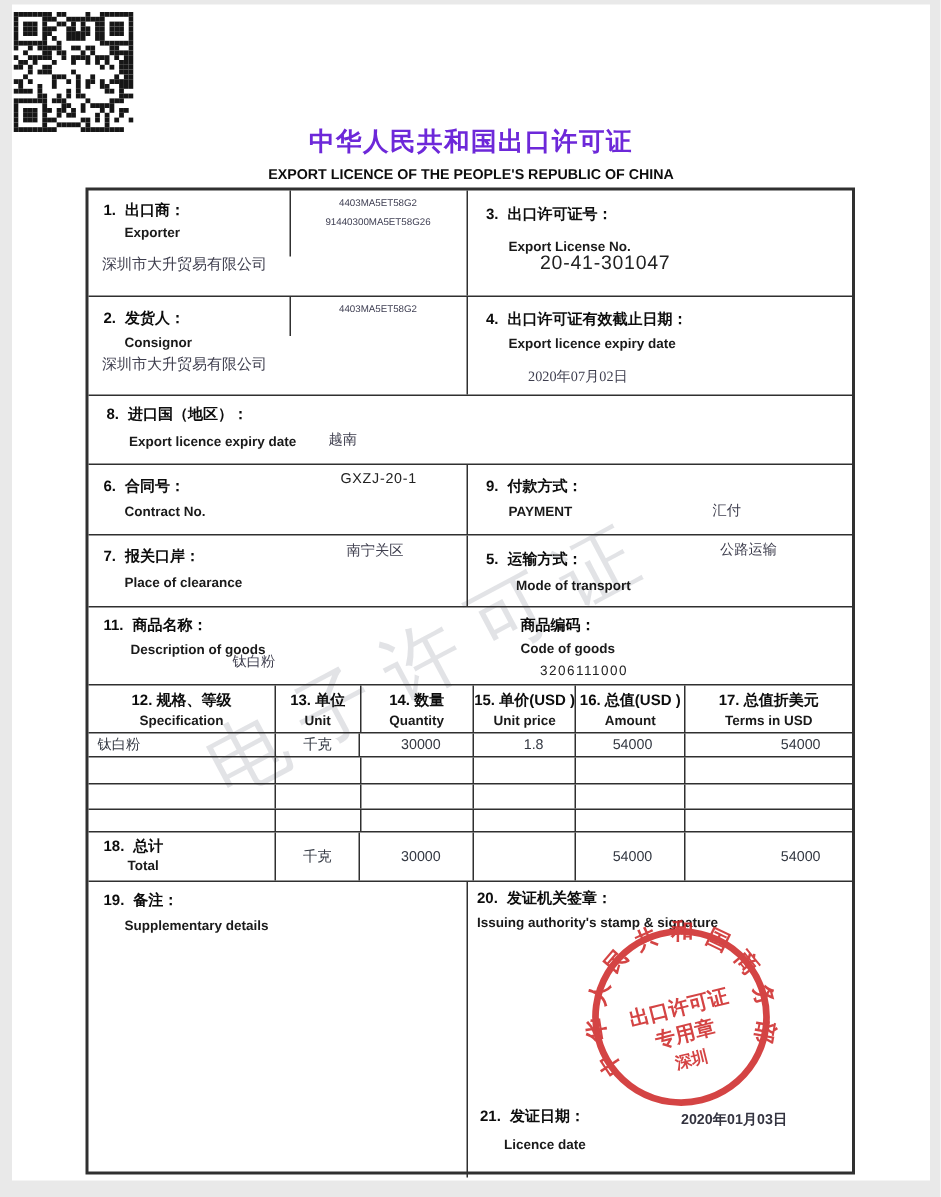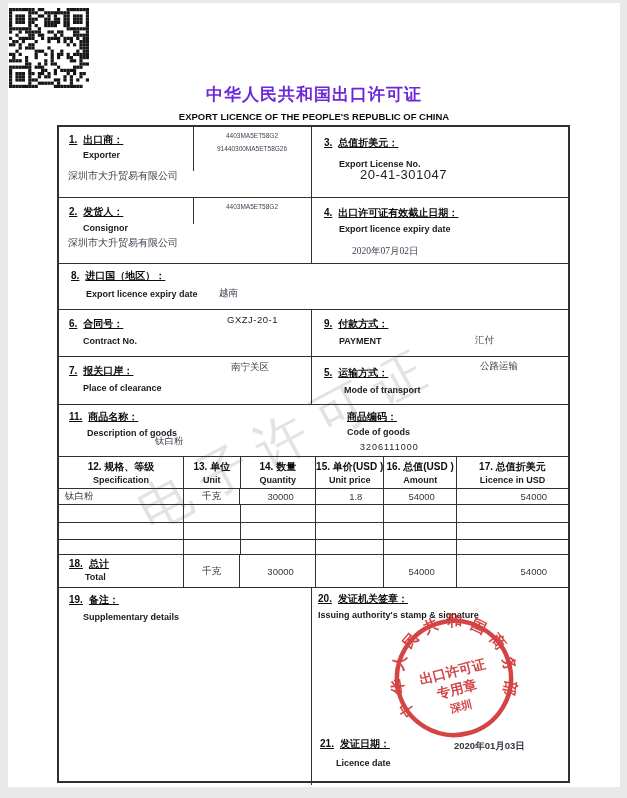--- a/index.html
+++ b/index.html
@@ -18,21 +18,21 @@
         font-size:52px; letter-spacing:14px; color:rgba(150,155,165,0.28);
         transform:rotate(-28deg); pointer-events:none; white-space:nowrap; }
 
   .tbl { position:absolute; left:49px; top:122px; width:513px; height:658px;
          border:2px solid #303030; }
   .row { position:relative; width:100%; border-bottom:1px solid #303030; display:flex; }
   .row:last-child { border-bottom:none; }
   .cell { position:relative; height:100%; border-right:1px solid #303030; }
   .cell:last-child { border-right:none; }
 
-  .lab { position:absolute; font-size:10px; font-weight:bold; color:#0d0d0d; white-space:nowrap;text-decoration:underline; }
+  .lab { position:absolute; font-size:10px; font-weight:bold; color:#0d0d0d; white-space:nowrap; }
   .lab .no { margin-right:6px; }
   .en { position:absolute; font-size:9px; font-weight:bold; color:#1a1a1a; white-space:nowrap;text-align:center; }
   .val { position:absolute; font-size:10px; color:#3e3e4e;
          font-family:"Liberation Serif","DejaVu Serif",serif; white-space:nowrap; }
   .val-sm { font-size:9.5px; }
   .num-val { position:absolute; font-size:13px; color:#222; letter-spacing:0.5px; white-space:nowrap; }
   .code { position:absolute; font-size:6.5px; color:#3e3e52; text-align:center;
           line-height:13px; left:134px; right:0; top:2px; white-space:nowrap; }
   .pdiv { position:absolute; left:134px; top:0; width:0; border-left:1px solid #303030; }
 
@@ -389,21 +389,21 @@
         <div class="en" style="left:24px;top:23px">Exporter</div>
         <div class="pdiv" style="height:44px"></div>
         <div class="code">
           <div>4403MA5ET58G2</div>
           <div>91440300MA5ET58G26</div>
         </div>
         <div class="val" style="left:9px;top:42px">深圳市大升贸易有限公司</div>
       </div>
       <div class="cell" style="width:258px">
         <div class="lab" style="left:12px;top:9px">
-          <span class="no">3.</span><span>总值折美元：</span>
+          <span class="no">3.</span><span>出口许可证号：</span>
         </div>
         <div class="en" style="left:27px;top:32px">Export  License No.</div>
         <div class="num-val" style="left:48px;top:40px">20-41-301047</div>
       </div>
     </div>
 
     <div class="row" style="height:66px">
       <div class="cell" style="width:255px">
         <div class="lab" style="left:10px;top:7px">
           <span class="no">2.</span><span>发货人：</span>
@@ -497,21 +497,21 @@
       <div class="cell hcell c3">
         <div class="hzh"><span>15.</span> <span>单价(USD )</span></div>
         <div class="hen">Unit price</div>
       </div>
       <div class="cell hcell c4">
         <div class="hzh"><span>16.</span> <span>总值(USD )</span></div>
         <div class="hen">Amount</div>
       </div>
       <div class="cell hcell c5">
         <div class="hzh"><span>17.</span> <span>总值折美元</span></div>
-        <div class="hen">Licence in USD</div>
+        <div class="hen">Terms in USD</div>
       </div>
     </div>
 
     <div class="row" style="height:16px">
       <div class="cell gcell g-left c0">钛白粉</div>
       <div class="cell gcell g-center c1">千克</div>
       <div class="cell gcell g-right c2">30000</div>
       <div class="cell gcell g-right c3">1.8</div>
       <div class="cell gcell g-right c4">54000</div>
       <div class="cell gcell g-right c5">54000</div>

